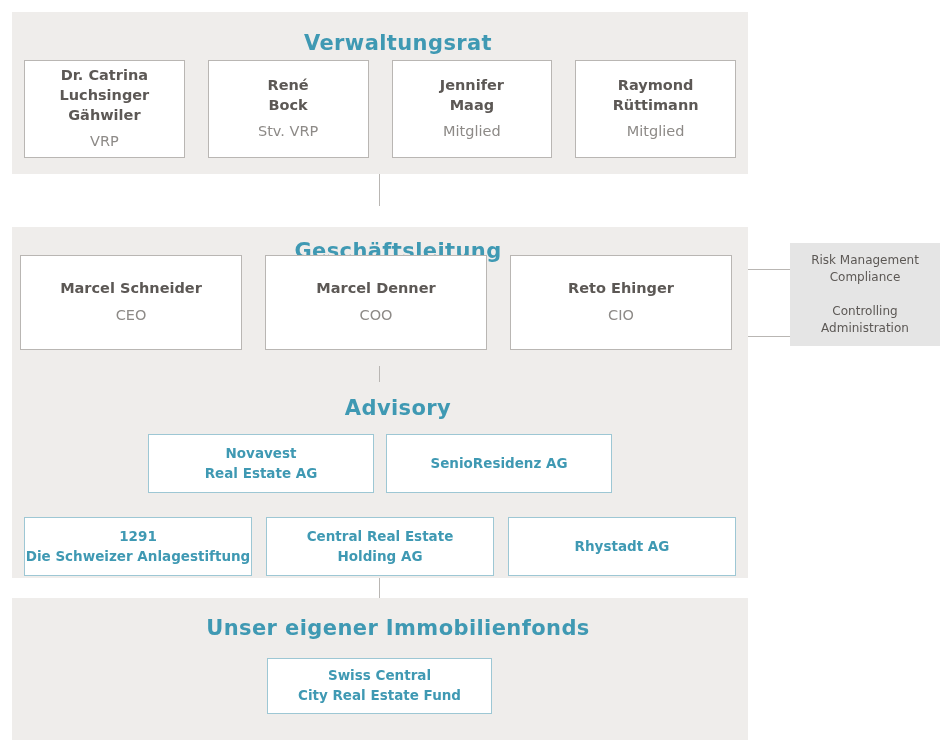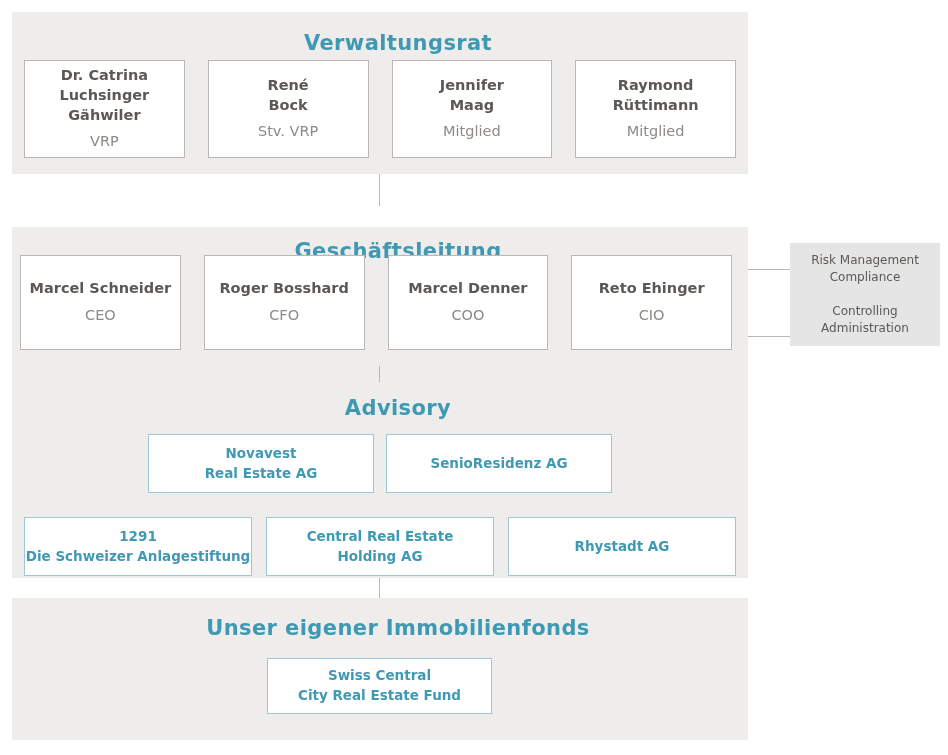--- a/index.html
+++ b/index.html
@@ -213,24 +213,20 @@
   <div class="panel" id="panel-management">
     <div class="panel-title">Geschäftsleitung</div>
   </div>
 
   <div class="card-row" id="management-row">
     <div class="person-card">
       <div class="person-name">Marcel Schneider</div>
       <div class="person-role">CEO</div>
     </div>
     <div class="person-card">
-      <div class="person-name">Roger Bosshard</div>
-      <div class="person-role">CFO</div>
-    </div>
-    <div class="person-card">
       <div class="person-name">Marcel Denner</div>
       <div class="person-role">COO</div>
     </div>
     <div class="person-card">
       <div class="person-name">Reto Ehinger</div>
       <div class="person-role">CIO</div>
     </div>
   </div>
 
   <div class="connector-h" id="connector-risk"></div>

